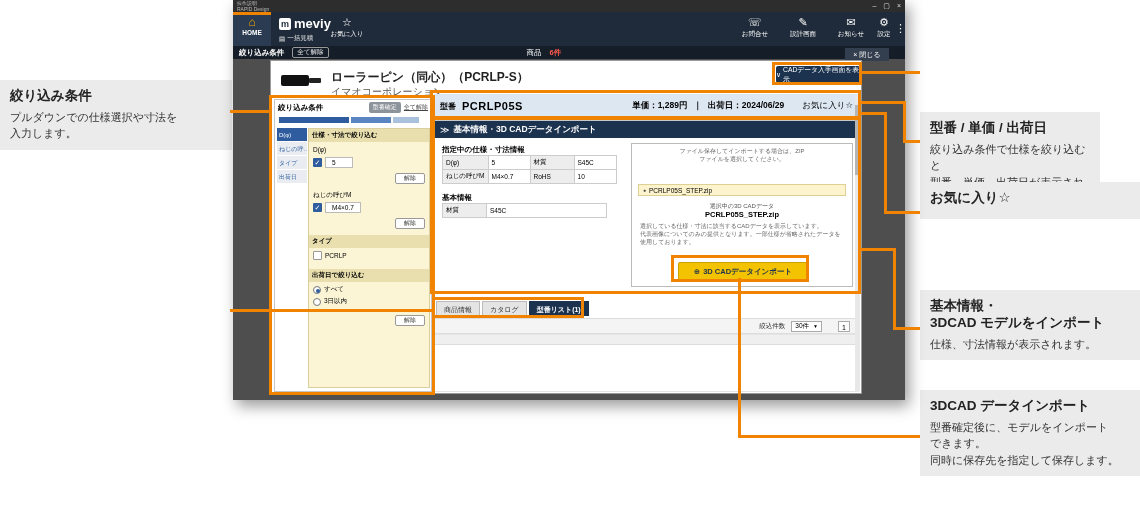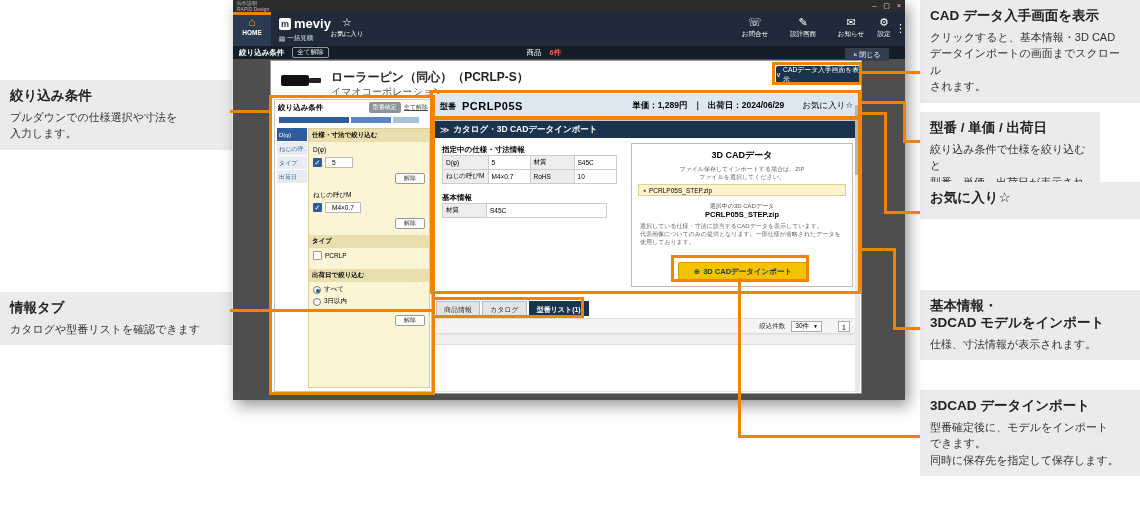--- a/index.html
+++ b/index.html
@@ -119,31 +119,21 @@
 </head>
 <body>
 
 <div class="canvas">
 
   <div class="ann" style="left:0;top:80px;width:232px;">
     <div class="ann-title">絞り込み条件</div>
     <div class="ann-body">プルダウンでの仕様選択や寸法を
 入力します。</div>
   </div>
-  <div class="ann" style="left:0;top:292px;width:232px;">
-    <div class="ann-title">情報タブ</div>
-    <div class="ann-body">カタログや型番リストを確認できます</div>
-  </div>
-
-  <div class="ann" style="left:920px;top:0;width:220px;">
-    <div class="ann-title">CAD データ入手画面を表示</div>
-    <div class="ann-body">クリックすると、基本情報・3D CAD
-データインポートの画面までスクロール
-されます。</div>
-  </div>
+
   <div class="ann" style="left:920px;top:112px;width:180px;">
     <div class="ann-title">型番 / 単価 / 出荷日</div>
     <div class="ann-body">絞り込み条件で仕様を絞り込むと
 型番、単価、出荷日が表示されます。</div>
   </div>
   <div class="ann" style="left:920px;top:182px;width:220px;">
     <div class="ann-title">お気に入り☆</div>
   </div>
   <div class="ann" style="left:920px;top:290px;width:220px;">
     <div class="ann-title">基本情報・
@@ -285,21 +275,21 @@
         <span style="flex:1;"></span>
         <span class="pb-item"><span>単価：</span><span>1,289円</span></span>
         <span class="pb-item">｜</span>
         <span class="pb-item"><span>出荷日：</span><span>2024/06/29</span></span>
         <span class="pb-fav">お気に入り☆</span>
       </div>
 
       <div class="info-sec">
         <div class="is-head">
           <span class="is-chev">≫</span>
-          <span class="is-title">カタログ・3D CADデータインポート</span>
+          <span class="is-title">基本情報・3D CADデータインポート</span>
         </div>
         <div class="spec-title">指定中の仕様・寸法情報</div>
         <table class="spec-table">
           <tbody>
               <tr>
             <td class="lab">D(φ)</td>
             <td class="val">5</td>
             <td class="lab">材質</td>
             <td class="val">S45C</td>
           </tr>
@@ -315,21 +305,20 @@
         <table class="basic-table">
           <tbody>
               <tr>
             <td class="lab">材質</td>
             <td class="val">S45C</td>
           </tr>
         </tbody>
           </table>
 
         <div class="cad-panel">
-          <div class="cp-title">3D CADデータ</div>
           <div class="cp-hint">ファイル保存してインポートする場合は、ZIP
 ファイルを選択してください。</div>
           <div class="cp-file">
             <span class="cp-bullet">●</span>
             <span>PCRLP05S_STEP.zip</span>
           </div>
           <div class="cp-sel-label">選択中の3D CADデータ</div>
           <div class="cp-sel-file">PCRLP05S_STEP.zip</div>
           <div class="cp-note">選択している仕様・寸法に該当するCADデータを表示しています。
 代表画像についてのみの提供となります。一部仕様が省略されたデータを使用しております。</div>

